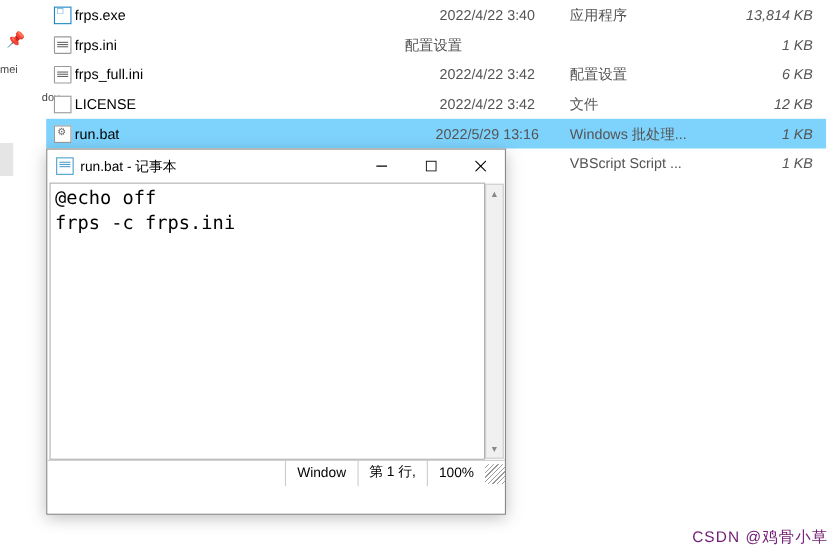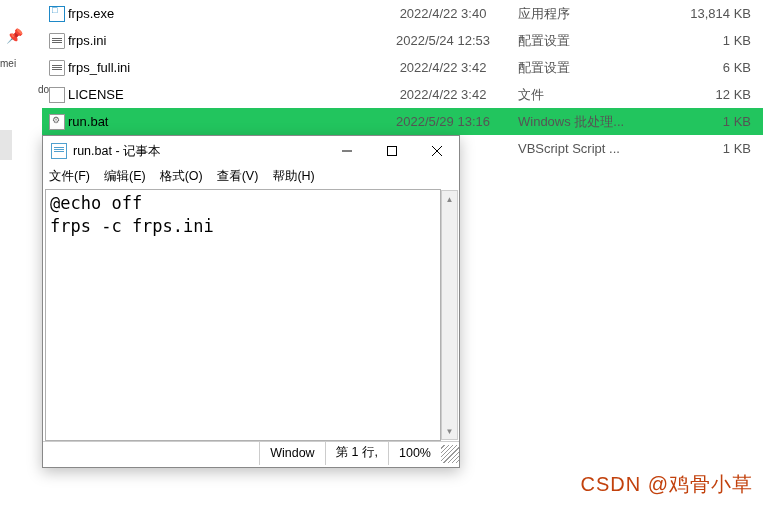--- a/index.html
+++ b/index.html
@@ -5,28 +5,28 @@
     * { margin: 0; padding: 0; box-sizing: border-box; font-family: "Segoe UI", "Microsoft YaHei", sans-serif; }
     body { width: 763px; height: 508px; background: #fff; position: relative; overflow: hidden; font-size: 13px; }
     
     .left-edge { position: absolute; left: 0; top: 0; width: 30px; height: 508px; }
     .left-edge .pin { position: absolute; top: 28px; left: 6px; color: #555; font-size: 14px; }
     .left-edge .text { position: absolute; left: 0; font-size: 10px; color: #444; }
     .left-edge .t1 { top: 58px; }
     .left-edge .t2 { top: 84px; padding-left: 38px; }
     .left-block { position: absolute; left: 0; top: 130px; width: 12px; height: 30px; background: #e5e5e5; }
     
-    .file-list { position: absolute; left: 42px; top: 0; right: 0; }
+    .file-list { position: absolute; left: 42px; top: 0; right: 12px; }
     .file-row { display: flex; align-items: center; height: 27px; padding-left: 4px; }
-    .file-row.selected { background: #22c55e; }
+    .file-row.selected { background: #7dd3fc; }
     .col-icon { width: 22px; display: flex; align-items: center; justify-content: center; }
     .col-name { width: 300px; color: #000; }
     .col-date { width: 150px; color: #555; text-align: center; }
     .col-type { width: 140px; color: #555; }
-    .col-size { flex: 1; text-align: right; padding-right: 12px; color: #555; }
+    .col-size { flex: 1; text-align: right; padding-right: 12px; color: #555; font-style: italic; }
     
     .ico { width: 16px; height: 16px; display: inline-block; }
     .ico-exe { background: #fff; border: 1px solid #1e88c7; position: relative; }
     .ico-exe::after { content: "□"; color: #1e88c7; font-size: 9px; position: absolute; left: 2px; top: -2px; }
     .ico-ini { background: #fff; border: 1px solid #999; border-radius: 1px; position: relative; }
     .ico-ini::before { content: ""; position: absolute; left: 2px; right: 2px; top: 4px; height: 1px; background: #666; box-shadow: 0 2px 0 #666, 0 4px 0 #666; }
     .ico-file { background: #fff; border: 1px solid #999; }
     .ico-bat { background: #fff; border: 1px solid #999; position: relative; }
     .ico-bat::after { content: "⚙"; font-size: 9px; position: absolute; left: 2px; top: 0; color: #666; }
     .ico-note { background: #fff; border: 1px solid #4fa0cf; position: relative; }
@@ -47,21 +47,21 @@
     .text-area { position: absolute; left: 2px; right: 18px; top: 0; bottom: 0; border: 1px solid #b0b0b0; background: #fff; padding: 2px 4px; font-family: Consolas, "Microsoft YaHei", monospace; font-size: 17px; line-height: 1.35; color: #000; white-space: pre; overflow: hidden; }
     .vscroll { position: absolute; right: 1px; top: 1px; bottom: 1px; width: 17px; background: #f0f0f0; border: 1px solid #ccc; }
     .vscroll .arrow { position: absolute; left: 0; right: 0; height: 16px; display: flex; align-items: center; justify-content: center; color: #888; font-size: 8px; }
     .vscroll .arrow.top { top: 0; }
     .vscroll .arrow.bottom { bottom: 0; }
     
     .status-bar { display: flex; justify-content: flex-end; align-items: center; height: 22px; border-top: 1px solid #ccc; font-size: 12.5px; color: #000; }
     .status-cell { border-left: 1px solid #ccc; padding: 12px 10px; height: 100%; display: flex; align-items: center; }
     .resize-grip { width: 18px; height: 18px; background: repeating-linear-gradient(135deg, transparent, transparent 2px, #999 2px, #999 3px); align-self: flex-end; }
     
-    .watermark { position: absolute; right: 10px; bottom: 10px; font-size: 20px; color: #c2410c; letter-spacing: 1px; }
+    .watermark { position: absolute; right: 10px; bottom: 10px; font-size: 14px; color: #701a75; letter-spacing: 1px; }
   </style>
 </head>
 <body>
 
 <div class="left-edge">
   <div class="pin">📌</div>
   <div class="text t1">mei</div>
   <div class="text t2">dov</div>
   <div class="left-block"></div>
 </div>
@@ -74,21 +74,20 @@
       <span class="col-name">frps.exe</span>
       <span class="col-date">2022/4/22 3:40</span>
       <span class="col-type">应用程序</span>
       <span class="col-size">13,814 KB</span>
     </div>
     <div class="file-row">
       <span class="col-icon">
         <span class="ico ico-ini"></span>
       </span>
       <span class="col-name">frps.ini</span>
-      <span class="col-date">2022/5/24 12:53</span>
       <span class="col-type">配置设置</span>
       <span class="col-size">1 KB</span>
     </div>
     <div class="file-row">
       <span class="col-icon">
         <span class="ico ico-ini"></span>
       </span>
       <span class="col-name">frps_full.ini</span>
       <span class="col-date">2022/4/22 3:42</span>
       <span class="col-type">配置设置</span>
@@ -139,27 +138,20 @@
           </svg>
         </div>
       <div class="win-btn">
           <svg viewBox="0 0 10 10">
             <line x1="0" y1="0" x2="10" y2="10" stroke="#000" stroke-width="1"></line>
             <line x1="10" y1="0" x2="0" y2="10" stroke="#000" stroke-width="1"></line>
           </svg>
         </div>
     </div>
   </div>
-  <div class="menu-bar">
-    <span class="menu-item">文件(F)</span>
-    <span class="menu-item">编辑(E)</span>
-    <span class="menu-item">格式(O)</span>
-    <span class="menu-item">查看(V)</span>
-    <span class="menu-item">帮助(H)</span>
-  </div>
   <div class="text-area-wrap">
     <div class="text-area">@echo off
 frps -c frps.ini</div>
     <div class="vscroll">
       <div class="arrow top">▲</div>
       <div class="arrow bottom">▼</div>
     </div>
   </div>
   <div class="status-bar">
     <div class="status-cell">Window</div>

